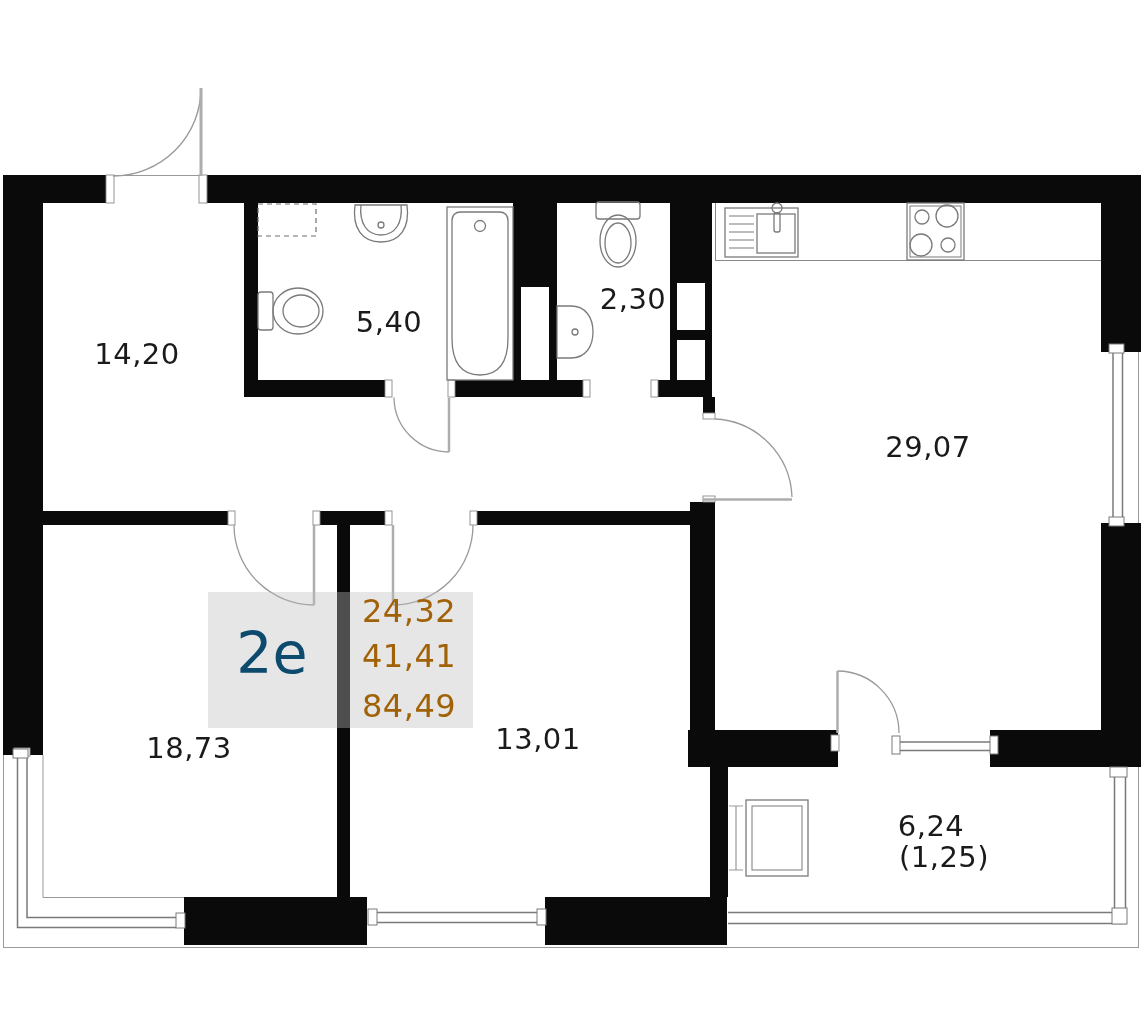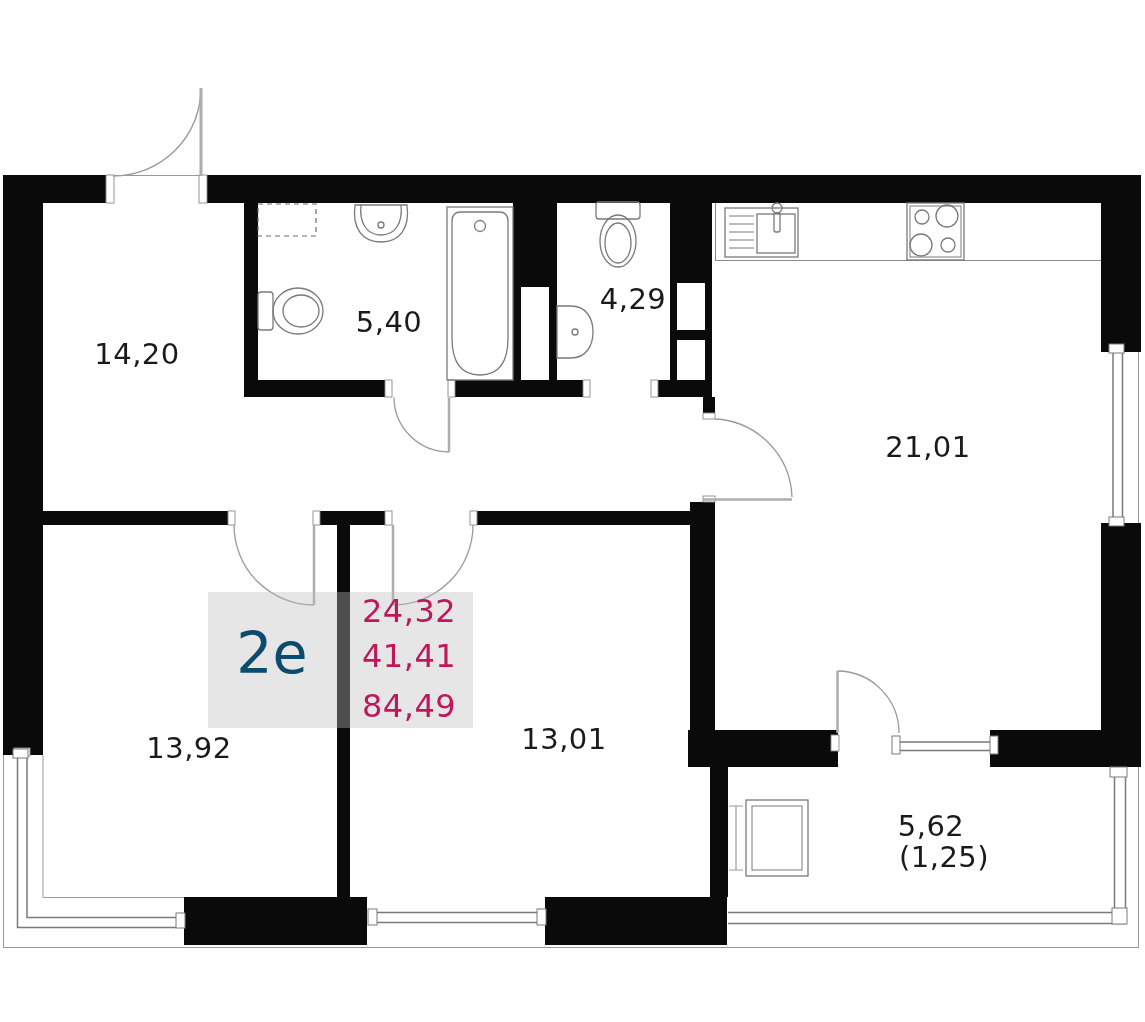--- a/index.html
+++ b/index.html
@@ -15,21 +15,21 @@
   #unit-block{
     position:absolute;left:208px;top:592px;width:265px;height:136px;
     background:rgba(190,190,190,0.38);
   }
   #unit-label{
     position:absolute;left:272px;top:653px;transform:translate(-50%,-50%);
     font-size:57px;font-weight:normal;color:#0c4a6e;
   }
   .summary-num{
     position:absolute;left:362px;transform:translateY(-50%);
-    font-size:32px;color:#be185d;white-space:nowrap;letter-spacing:0.5px;
+    font-size:32px;color:#a16207;white-space:nowrap;letter-spacing:0.5px;
   }
 </style>
 </head>
 <body>
 
 <div id="stage">
 
   <svg id="plan-svg" width="1145" height="1022" viewBox="0 0 1145 1022">
 
     <g>
@@ -210,20 +210,20 @@
   </svg>
 
   <div id="unit-block"></div>
   <div id="unit-label">2e</div>
   <div class="summary-num" style="top:611px">24,32</div>
   <div class="summary-num" style="top:656px">41,41</div>
   <div class="summary-num" style="top:706px">84,49</div>
 
   <div class="room-label" style="left:137px;top:354px">14,20</div>
   <div class="room-label" style="left:389px;top:322px">5,40</div>
-  <div class="room-label" style="left:633px;top:299px">4,29</div>
-  <div class="room-label" style="left:928px;top:447px">21,01</div>
-  <div class="room-label" style="left:189px;top:748px">13,92</div>
-  <div class="room-label" style="left:564px;top:739px">13,01</div>
-  <div class="room-label" style="left:931px;top:826px">5,62</div>
+  <div class="room-label" style="left:633px;top:299px">2,30</div>
+  <div class="room-label" style="left:928px;top:447px">29,07</div>
+  <div class="room-label" style="left:189px;top:748px">18,73</div>
+  <div class="room-label" style="left:538px;top:739px">13,01</div>
+  <div class="room-label" style="left:931px;top:826px">6,24</div>
   <div class="room-label" style="left:944px;top:857px">(1,25)</div>
 
 </div>
 
 </body></html>

